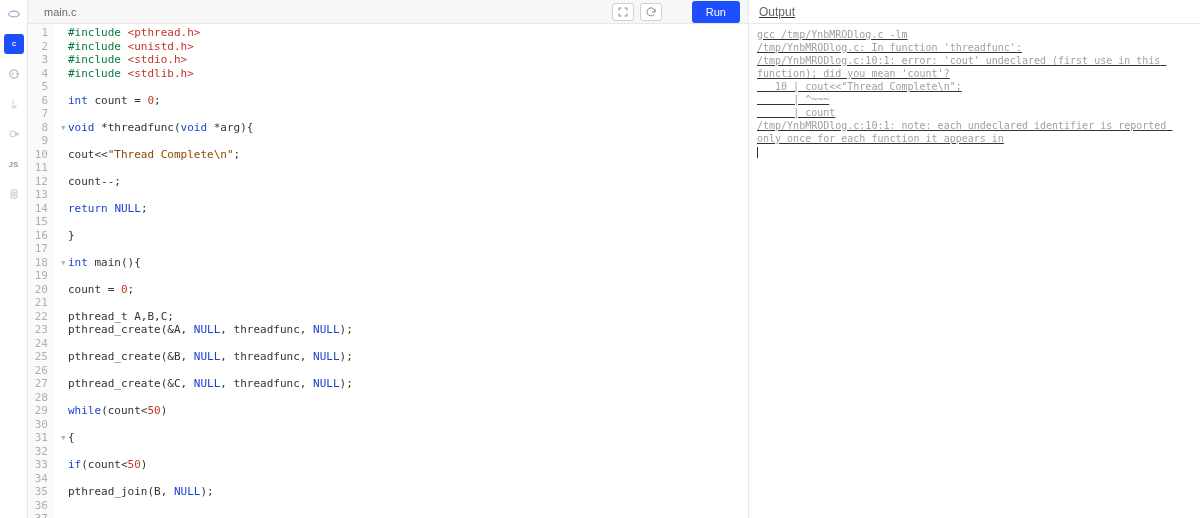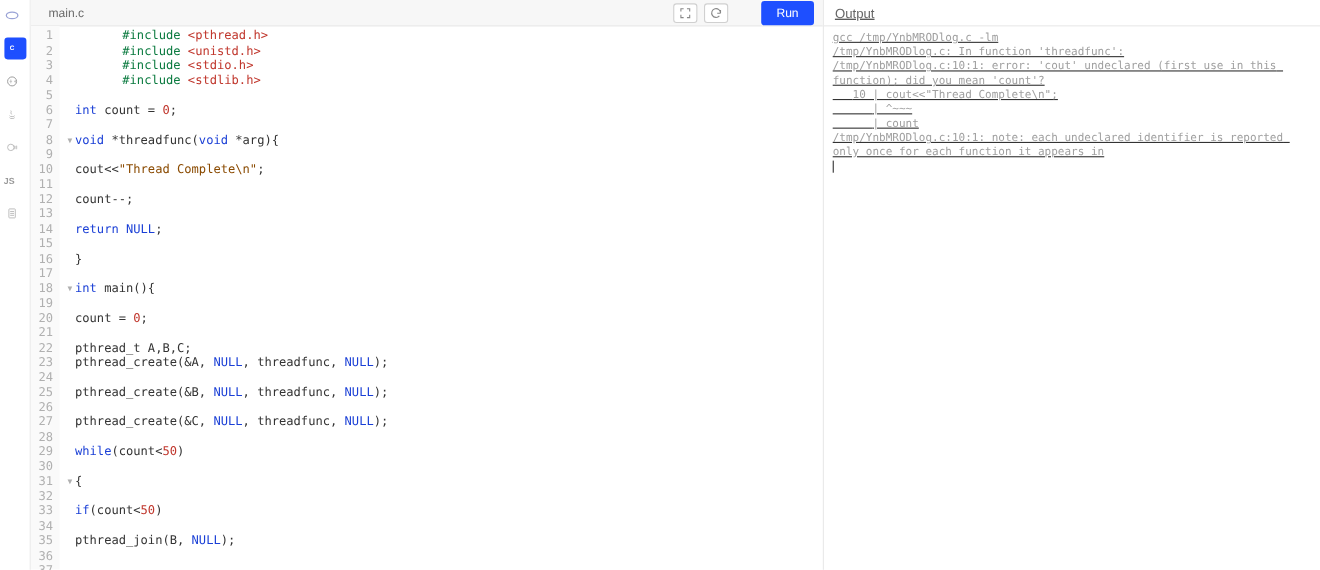--- a/index.html
+++ b/index.html
@@ -1,35 +1,35 @@
 <!DOCTYPE html>
 <html><head>
 <meta charset="utf-8">
 <style>
 * { margin:0; padding:0; box-sizing:border-box; }
 body { font-family: -apple-system, BlinkMacSystemFont, "Segoe UI", sans-serif; font-size:11px; color:#333; background:#fff; overflow:hidden; width:1200px; height:518px; position:relative; }
 .sidebar { position:absolute; left:0; top:0; width:28px; height:518px; background:#fff; border-right:1px solid #e8e8e8; display:flex; flex-direction:column; align-items:center; padding-top:4px; gap:10px; }
-.sb-icon { width:20px; height:20px; display:flex; align-items:center; justify-content:flex-start; border-radius:3px; cursor:pointer; color:#999; }
+.sb-icon { width:20px; height:20px; display:flex; align-items:center; justify-content:center; border-radius:3px; cursor:pointer; color:#999; }
 .sb-icon svg { width:14px; height:14px; }
 .sb-icon.active { background:#1e4fff; color:#fff; }
 .sb-icon .txt { font-size:8px; font-weight:600; color:#999; }
 .editor { position:absolute; left:28px; top:0; width:720px; height:518px; background:#fff; display:flex; flex-direction:column; }
 .tabbar { height:24px; background:#f7f7f7; border-bottom:1px solid #e8e8e8; display:flex; align-items:center; justify-content:space-between; padding:0 8px; }
 .tab { font-size:11px; color:#6b6b6b; padding:0 8px; height:24px; line-height:24px; }
 .tab-actions { display:flex; align-items:center; gap:6px; }
 .ta-btn { width:22px; height:18px; border:1px solid #d0d0d0; border-radius:3px; background:#fff; display:flex; align-items:center; justify-content:center; cursor:pointer; color:#888; }
 .ta-btn svg { width:12px; height:12px; }
 .run-btn { height:22px; padding:0 14px; background:#1e4fff; color:#fff; border:none; border-radius:3px; font-size:11px; font-weight:500; cursor:pointer;margin-left:24px; }
 .codearea { flex:1; overflow:auto; display:flex; font-family:Menlo,Consolas,monospace; font-size:11px; line-height:13.5px; }
 .gutter { background:#fafafa; color:#b0b0b0; text-align:right; padding:2px 6px 2px 4px; min-width:26px; user-select:none; }
 .gutter .ln { height:13.5px; }
 .src { padding:2px 0 2px 6px; flex:1; }
 .src .cl { height:13.5px; white-space:pre; }
 .src .fold { color:#b0b0b0; display:inline-block; width:8px; }
-.k-pre { color:#0a7a3f;margin-left:43px; }
+.k-pre { color:#0a7a3f; }
 .k-str { color:#c0362c; }
 .k-str2 { color:#8a4a00; }
 .k-key { color:#1a3fd6; }
 .k-num { color:#c0362c; }
 .output { position:absolute; left:748px; top:0; width:452px; height:518px; background:#fff; border-left:1px solid #e8e8e8; display:flex; flex-direction:column;text-decoration:underline; }
 .out-head { height:24px; border-bottom:1px solid #e8e8e8; display:flex; align-items:center; padding:0 10px; font-size:12px; color:#666; }
 .out-body { flex:1; padding:4px 8px; font-family:Menlo,Consolas,monospace; font-size:10px; line-height:13px; color:#a0a0a0; white-space:pre-wrap; overflow:auto; }
 .out-body .ol { display:block; }
 .cursor { display:inline-block; width:1px; height:11px; background:#333; vertical-align:middle; }
 </style>

